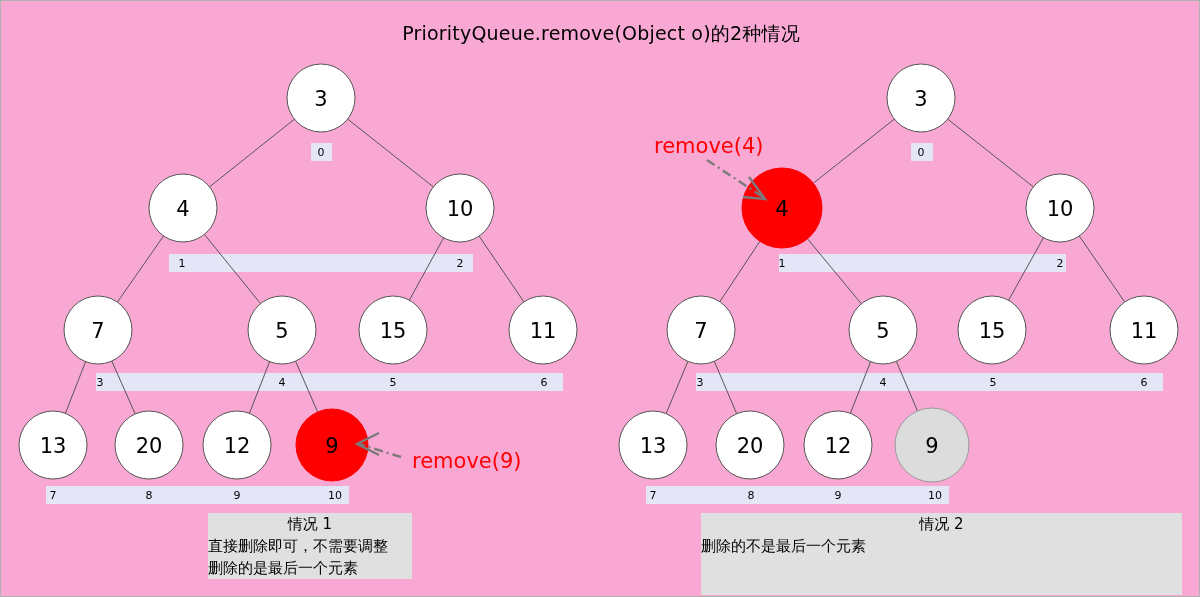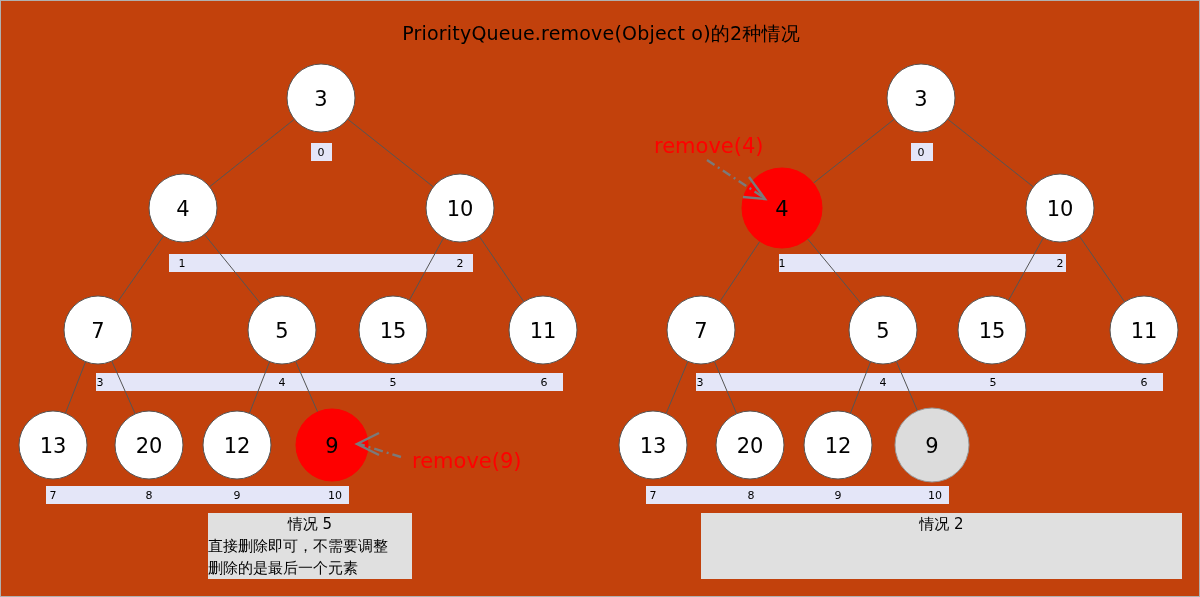--- a/index.html
+++ b/index.html
@@ -4,21 +4,21 @@
 <style>
   html, body {
     margin: 0;
     padding: 0;
     background: #ffffff;
   }
   #page {
     position: relative;
     width: 1200px;
     height: 597px;
-    background: #c2410c;
+    background: #f9a8d4;
     border: 1px solid #b0b0b0;
     box-sizing: border-box;
     overflow: hidden;
     font-family: "DejaVu Sans", "Liberation Sans", sans-serif;
   }
   #title {
     position: absolute;
     top: 20px;
     left: 0;
     width: 1200px;
@@ -265,22 +265,23 @@
           <circle cx="931" cy="444" r="37" class="node-circle fill-gray"></circle>
           <text x="931" y="445" class="node-label">9</text>
         </g>
         <line x1="706" y1="159" x2="762" y2="196" class="callout-arrow"></line>
         <path d="M 748 176 L 764 198 L 742 196" class="callout-head"></path>
         <text x="653" y="145" class="callout-text">remove(4)</text>
       </g>
   </svg>
 
   <div class="caption-box" id="left-caption" style="left: 207px; top: 512px; width: 204px; height: 66px;">
-    <div class="caption-title">情况 5</div>
+    <div class="caption-title">情况 1</div>
     <div class="caption-line">直接删除即可，不需要调整</div>
     <div class="caption-line">删除的是最后一个元素</div>
   </div>
 
-  <div class="caption-box" id="right-caption" style="left: 700px; top: 512px; width: 481px; height: 66px;">
+  <div class="caption-box" id="right-caption" style="left: 700px; top: 512px; width: 481px; height: 82px;">
     <div class="caption-title">情况 2</div>
+    <div class="caption-line">删除的不是最后一个元素</div>
   </div>
 
 </div>
 
 </body></html>

